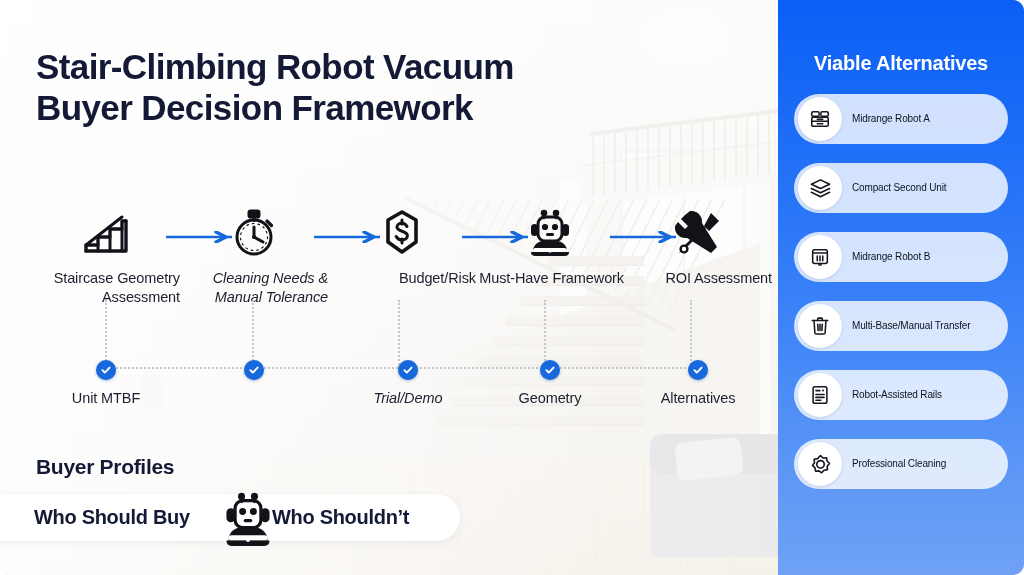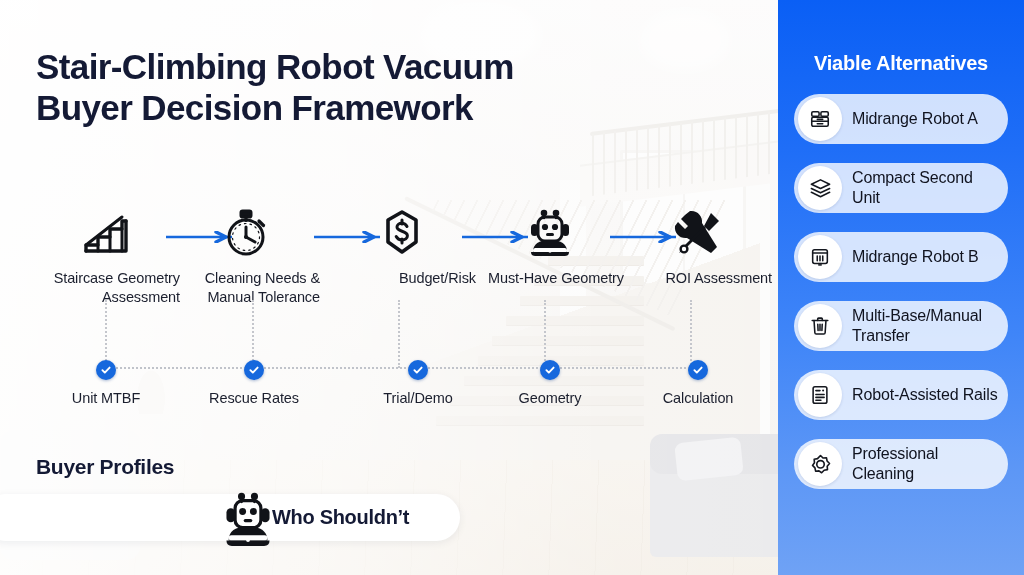--- a/index.html
+++ b/index.html
@@ -4,20 +4,21 @@
 <style>
   html,body{margin:0;padding:0;}
   body{
     width:1024px;height:575px;overflow:hidden;
     font-family:"Liberation Sans","DejaVu Sans",sans-serif;
     background:#ffffff;
   }
   #infographic{
     position:relative;width:1024px;height:575px;overflow:hidden;
     background:#fef9c3;
+    border-radius:11px;
   }
 
   
   .bg-photo{position:absolute;inset:0;overflow:hidden;}
   .bg-base{
     position:absolute;inset:0;
     background:
       linear-gradient(180deg,#fbfafa 0%,#f6f4f2 38%,#f2efeb 62%,#ece8e2 100%);
   }
   .bg-wash{
@@ -181,21 +182,21 @@
     background:rgba(255,255,255,.80);
     border-radius:25px;display:flex;align-items:center;
   }
   .alt .ic{
     position:absolute;left:4px;top:3px;width:44px;height:44px;border-radius:50%;
     background:#ffffff;display:flex;align-items:center;justify-content:center;
     box-shadow:0 1px 3px rgba(10,40,110,.14);
   }
   .alt .ic svg{display:block;}
   .alt .alabel{
-    margin-left:58px;margin-right:10px;font-size:16px;color:#10131f;
+    margin-left:58px;margin-right:10px;font-size:10px;color:#10131f;
     line-height:1.22;letter-spacing:-0.15px;
   }
 </style>
 </head>
 <body>
 
 <div id="infographic">
 
   <div class="bg-photo">
     <div class="bg-base"></div>
@@ -249,21 +250,21 @@
       <div class="slabel">Staircase Geometry Assessment</div>
     </div>
 
     <div class="arrow" style="left:146px;">
       <svg width="72" height="12" viewBox="0 0 72 12">
         <line x1="0" y1="6" x2="66" y2="6" stroke="#1668dd" stroke-width="2.6"></line>
         <path d="M50 1 L60 6 L50 11" fill="none" stroke="#1668dd" stroke-width="3.4" stroke-linecap="round" stroke-linejoin="round"></path>
       </svg>
     </div>
 
-    <div class="step" style="left:152px;">
+    <div class="step" style="left:160px;font-style:italic;">
       <div class="glyph">
         <svg width="48" height="50" viewBox="0 0 48 50" fill="none" stroke="#111318" stroke-width="3" stroke-linecap="round">
           <circle cx="24" cy="29" r="17"></circle>
           <circle cx="24" cy="29" r="13.5" stroke-width="1.2" stroke-dasharray="1.6 4"></circle>
           <path d="M24 29 L24 19" stroke-width="3"></path>
           <path d="M24 29 L33 34" stroke-width="3"></path>
           <rect x="19" y="3" width="10" height="6" rx="1.6" fill="#111318"></rect>
           <path d="M24 9 L24 12.5" stroke-width="3.2"></path>
           <path d="M37 13 L41.5 17.5" stroke-width="3.2"></path>
           <circle cx="24" cy="29" r="2" fill="#111318" stroke="none"></circle>
@@ -310,21 +311,21 @@
           <rect x="38" y="17" width="7" height="12" rx="3.5" fill="#111318"></rect>
           <circle cx="21" cy="20" r="3.1" fill="#111318"></circle>
           <circle cx="31" cy="20" r="3.1" fill="#111318"></circle>
           <rect x="22" y="26" width="8" height="3" rx="1.5" fill="#111318"></rect>
           <path d="M9 45 Q9 33 26 33 Q43 33 43 45 Z" fill="#111318"></path>
           <rect x="9" y="41" width="34" height="5" rx="2.5" fill="#ffffff"></rect>
           <path d="M7 45 Q7 49 11 49 L41 49 Q45 49 45 45 Z" fill="#111318"></path>
           <circle cx="26" cy="44" r="1.7" fill="#ffffff"></circle>
         </svg>
       </div>
-      <div class="slabel">Must-Have Geometry</div>
+      <div class="slabel">Must-Have Framework</div>
     </div>
 
     <div class="arrow" style="left:590px;">
       <svg width="72" height="12" viewBox="0 0 72 12">
         <line x1="0" y1="6" x2="66" y2="6" stroke="#1668dd" stroke-width="2.6"></line>
         <path d="M50 1 L60 6 L50 11" fill="none" stroke="#1668dd" stroke-width="3.4" stroke-linecap="round" stroke-linejoin="round"></path>
       </svg>
     </div>
 
     <div class="step" style="left:604px;">
@@ -357,23 +358,22 @@
           </svg>
       </div>
       <div class="clabel">Unit MTBF</div>
     </div>
     <div class="chk" style="left:160px;">
       <div class="circle">
         <svg width="12" height="12" viewBox="0 0 12 12">
             <path d="M2.4 6.2 L4.8 8.6 L9.6 3.6" fill="none" stroke="#ffffff" stroke-width="1.9" stroke-linecap="round" stroke-linejoin="round"></path>
           </svg>
       </div>
-      <div class="clabel">Rescue Rates</div>
-    </div>
-    <div class="chk" style="left:324px;">
+    </div>
+    <div class="chk" style="left:314px;font-style:italic;">
       <div class="circle">
         <svg width="12" height="12" viewBox="0 0 12 12">
             <path d="M2.4 6.2 L4.8 8.6 L9.6 3.6" fill="none" stroke="#ffffff" stroke-width="1.9" stroke-linecap="round" stroke-linejoin="round"></path>
           </svg>
       </div>
       <div class="clabel">Trial/Demo</div>
     </div>
     <div class="chk" style="left:456px;">
       <div class="circle">
         <svg width="12" height="12" viewBox="0 0 12 12">
@@ -381,26 +381,27 @@
           </svg>
       </div>
       <div class="clabel">Geometry</div>
     </div>
     <div class="chk" style="left:604px;">
       <div class="circle">
         <svg width="12" height="12" viewBox="0 0 12 12">
             <path d="M2.4 6.2 L4.8 8.6 L9.6 3.6" fill="none" stroke="#ffffff" stroke-width="1.9" stroke-linecap="round" stroke-linejoin="round"></path>
           </svg>
       </div>
-      <div class="clabel">Calculation</div>
+      <div class="clabel">Alternatives</div>
     </div>
   </div>
 
   <div class="profiles-title">Buyer Profiles</div>
   <div class="profiles-bar">
+    <span class="ptxt p-left">Who Should Buy</span>
     <span class="ptxt p-right">Who Shouldn’t</span>
   </div>
   <div class="bot-robot">
     <svg width="56" height="64" viewBox="0 0 52 58">
       <g fill="none" stroke="#111318" stroke-width="2.6" stroke-linecap="round">
         <path d="M20 9 L20 13 M32 9 L32 13"></path>
         <circle cx="20" cy="8" r="2" fill="#111318"></circle>
         <circle cx="32" cy="8" r="2" fill="#111318"></circle>
       </g>
       <rect x="14" y="12" width="24" height="25" rx="7" fill="none" stroke="#111318" stroke-width="3"></rect>

